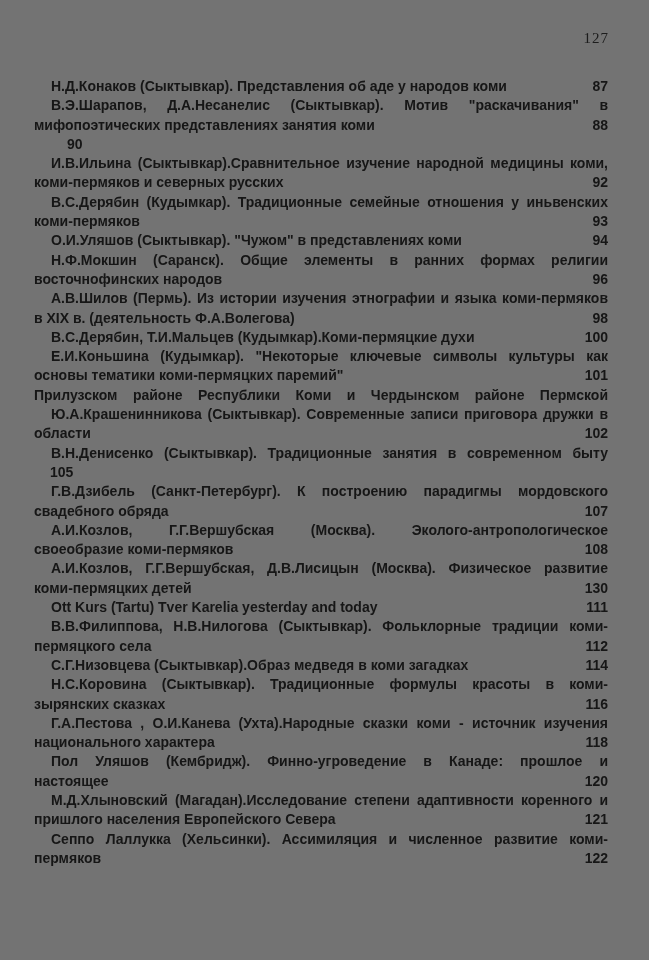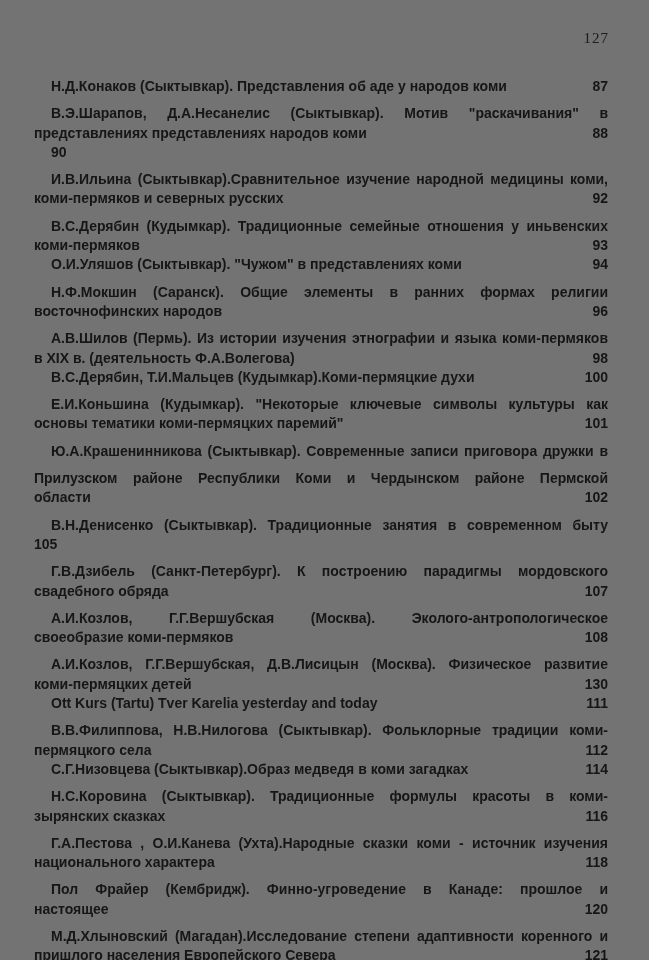--- a/index.html
+++ b/index.html
@@ -40,57 +40,57 @@
     font-size: 14px;
     font-weight: 600;
     line-height: 19.3px;
     white-space: normal;
     color: #161616;
   }
   
   .line.fill {
     text-align: justify;
     text-align-last: justify;
-    margin-top: 8px;
   }
   
   .line.last {
     display: flex;
     justify-content: space-between;
     align-items: baseline;
     gap: 26px;
   }
   .line.first {
     padding-left: 17px;
   }
   .line .t {
     flex: 0 1 auto;
     min-width: 0;
   }
   .line .pg {
     flex: 0 0 auto;
     text-align: center;
+    margin-left: 16px;
   }
 </style>
 </head>
 <body>
 
 <div class="page">
   <div class="folio">127</div>
   <div class="toc" id="toc">
       <div class="entry">
         <div class="line first last">
           <span class="t">Н.Д.Конаков (Сыктывкар). Представления об аде у народов коми</span>
           <span class="pg">87</span>
         </div>
       </div>
       <div class="entry">
         <div class="line first fill">В.Э.Шарапов, Д.А.Несанелис (Сыктывкар). Мотив "раскачивания" в</div>
         <div class="line last">
-          <span class="t">представлениях представлениях народов коми</span>
+          <span class="t">мифопоэтических представлениях занятия коми</span>
           <span class="pg">88</span>
         </div>
       </div>
       <div class="entry">
         <div class="line first last">
           <span class="pg">90</span>
         </div>
       </div>
       <div class="entry">
         <div class="line first fill">И.В.Ильина (Сыктывкар).Сравнительное изучение народной медицины коми,</div>
@@ -133,22 +133,22 @@
         </div>
       </div>
       <div class="entry">
         <div class="line first fill">Е.И.Коньшина (Кудымкар). "Некоторые ключевые символы культуры как</div>
         <div class="line last">
           <span class="t">основы тематики коми-пермяцких паремий"</span>
           <span class="pg">101</span>
         </div>
       </div>
       <div class="entry">
+        <div class="line fill">Прилузском районе Республики Коми и Чердынском районе Пермской</div>
         <div class="line first fill">Ю.А.Крашенинникова (Сыктывкар). Современные записи приговора дружки в</div>
-        <div class="line fill">Прилузском районе Республики Коми и Чердынском районе Пермской</div>
         <div class="line last">
           <span class="t">области</span>
           <span class="pg">102</span>
         </div>
       </div>
       <div class="entry">
         <div class="line first fill">В.Н.Денисенко (Сыктывкар). Традиционные занятия в современном быту</div>
         <div class="line last">
           <span class="pg">105</span>
         </div>
@@ -201,21 +201,21 @@
         </div>
       </div>
       <div class="entry">
         <div class="line first fill">Г.А.Пестова , О.И.Канева (Ухта).Народные сказки коми - источник изучения</div>
         <div class="line last">
           <span class="t">национального характера</span>
           <span class="pg">118</span>
         </div>
       </div>
       <div class="entry">
-        <div class="line first fill">Пол Фрайер (Кембридж). Финно-угроведение в Канаде: прошлое и</div>
+        <div class="line first fill">Пол Уляшов (Кембридж). Финно-угроведение в Канаде: прошлое и</div>
         <div class="line last">
           <span class="t">настоящее</span>
           <span class="pg">120</span>
         </div>
       </div>
       <div class="entry">
         <div class="line first fill">М.Д.Хлыновский (Магадан).Исследование степени адаптивности коренного и</div>
         <div class="line last">
           <span class="t">пришлого населения Европейского Севера</span>
           <span class="pg">121</span>

